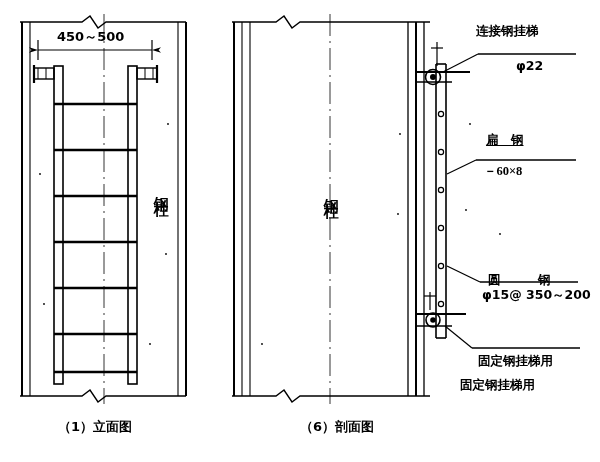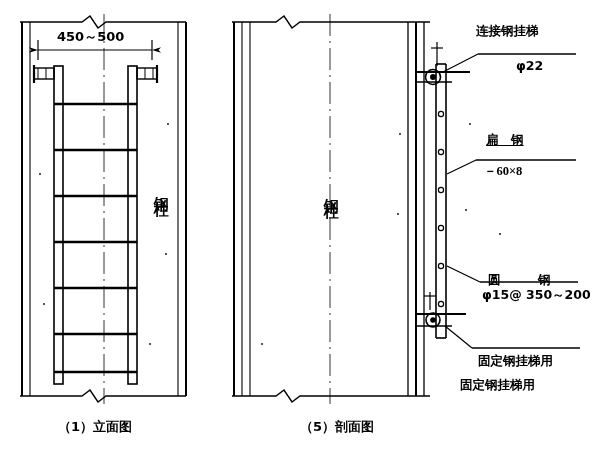--- a/index.html
+++ b/index.html
@@ -168,15 +168,15 @@
   <div class="lbl note2" style="left:486px;top:129px;text-decoration:underline;">扁　钢</div>
   <div class="lbl note2" style="left:484px;top:160px;font-family:Liberation Serif, serif;">－60×8</div>
 
   <div class="lbl note2" style="left:488px;top:269px;">圆　　　钢</div>
   <div class="lbl note2" style="left:482px;top:284px;">φ15@ 350～200</div>
 
   <div class="lbl note2" style="left:478px;top:350px;">固定钢挂梯用</div>
   <div class="lbl note2" style="left:460px;top:374px;">固定钢挂梯用</div>
 
   <div class="lbl cap" style="left:58px;top:416px;text-align:center;">（1）立面图</div>
-  <div class="lbl cap" style="left:300px;top:416px;">（5）剖面图</div>
+  <div class="lbl cap" style="left:300px;top:416px;">（6）剖面图</div>
 
 </div>
 
 </body></html>

